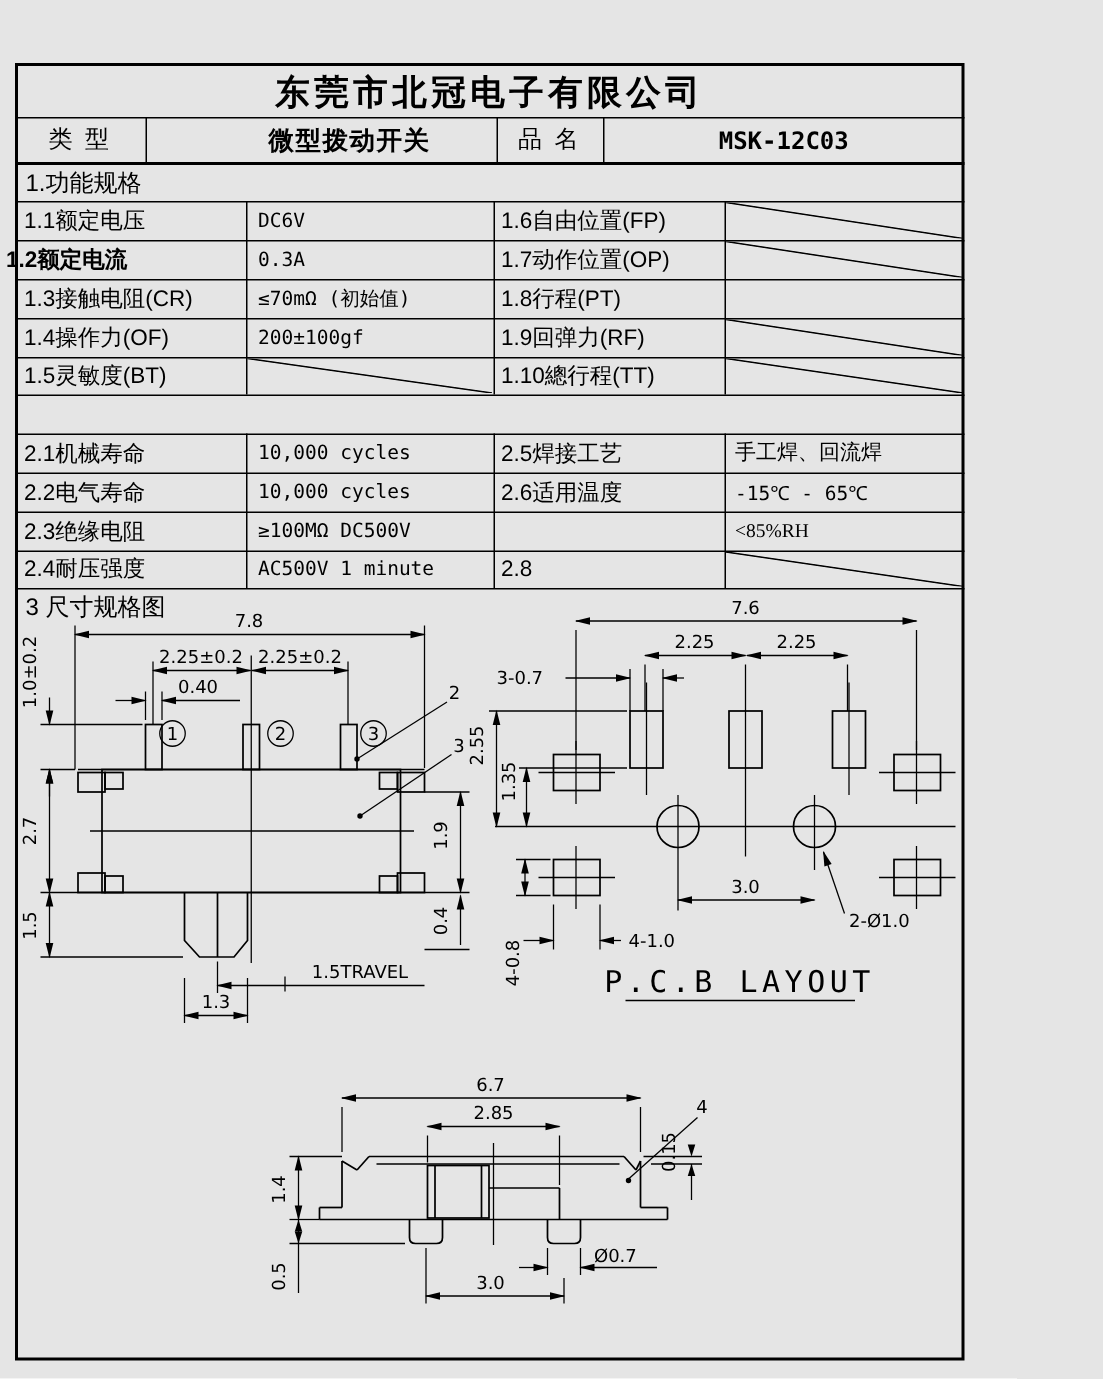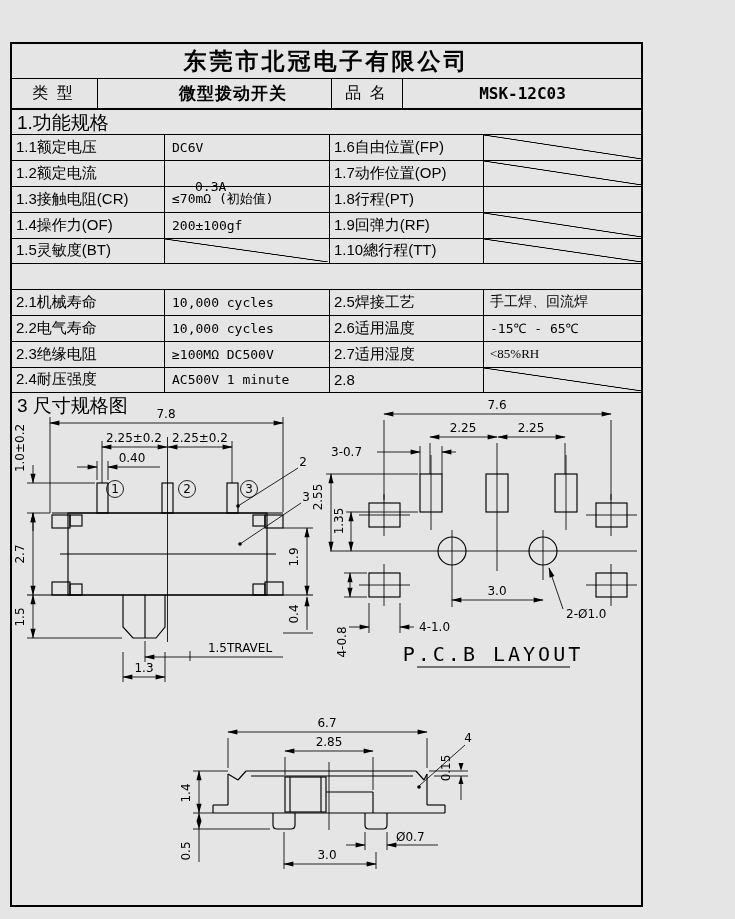--- a/index.html
+++ b/index.html
@@ -7,21 +7,21 @@
         font-family:"Liberation Sans","DejaVu Sans",sans-serif;color:#000;}
   .frame{position:absolute;left:10px;top:42px;width:629px;height:861px;border:2px solid #000;}
   .hline{position:absolute;background:#000;height:1px;}
   .vline{position:absolute;background:#000;width:1px;}
   .cell{position:absolute;display:flex;align-items:center;font-size:15px;white-space:nowrap;overflow:hidden;}
   .center{justify-content:center;}
   .bold{font-weight:bold;}
   .val{font-family:"DejaVu Sans Mono","Liberation Mono",monospace;font-size:13px;}
   .company{position:absolute;left:10px;top:44px;width:633px;height:34px;display:flex;align-items:center;justify-content:center;
            font-size:23px;font-weight:bold;letter-spacing:3px;}
-  .sectitle{position:absolute;left:10px;width:633px;height:25px;display:flex;align-items:center;padding-left:7px;font-size:19px;}
+  .sectitle{position:absolute;left:10px;width:633px;height:25px;display:flex;align-items:center;padding-left:7px;font-size:16px;}
   .diag{position:absolute;background-image:linear-gradient(to right top,
         transparent calc(50% - 0.8px),#000 calc(50% - 0.2px),#000 calc(50% + 0.2px),transparent calc(50% + 0.8px));}
   svg{position:absolute;left:0;top:0;pointer-events:none;}
   .ln{stroke:#000;stroke-width:1.15;fill:none;}
   .dim{stroke:#000;stroke-width:0.85;fill:none;}
   .dt{font-size:12px;fill:#000;font-family:"DejaVu Sans",sans-serif;}
   .pcbt{font-size:20px;letter-spacing:3px;font-family:"DejaVu Sans Mono",monospace;fill:#000;}
 </style>
 </head>
 <body>
@@ -60,22 +60,22 @@
   <div class="cell center" style="left:331px;top:79px;width:71px;height:29px;font-size:16px;letter-spacing:2px;">品 名</div>
   <div class="cell center bold" style="left:402px;top:79px;width:241px;height:29px;font-size:16px;font-family:'DejaVu Sans Mono',monospace;">MSK-12C03</div>
 
   <div class="sectitle" style="top:110px;">1.功能规格</div>
 
   <div class="cell" style="left:16px;top:134px;width:146px;height:26px;">1.1额定电压</div>
   <div class="cell val" style="left:172px;top:134px;width:155px;height:26px;">DC6V</div>
   <div class="cell" style="left:334px;top:134px;width:147px;height:26px;">1.6自由位置(FP)</div>
   <div class="diag" style="left:484px;top:135px;width:158px;height:24px;"></div>
 
-  <div class="cell" style="left:16px;top:160px;width:146px;height:26px;">1.2额定电流</div>
-  <div class="cell val" style="left:172px;top:173px;width:155px;height:26px;margin-left:23px;">0.3A</div>
+  <div class="cell" style="left:4px;top:160px;width:146px;height:26px;font-weight:bold;">1.2额定电流</div>
+  <div class="cell val" style="left:172px;top:160px;width:155px;height:26px;">0.3A</div>
   <div class="cell" style="left:334px;top:160px;width:147px;height:26px;">1.7动作位置(OP)</div>
   <div class="diag" style="left:484px;top:161px;width:158px;height:24px;"></div>
 
   <div class="cell" style="left:16px;top:186px;width:146px;height:26px;">1.3接触电阻(CR)</div>
   <div class="cell val" style="left:172px;top:186px;width:155px;height:26px;">≤70mΩ (初始值)</div>
   <div class="cell" style="left:334px;top:186px;width:147px;height:26px;">1.8行程(PT)</div>
 
   <div class="cell" style="left:16px;top:212px;width:146px;height:26px;">1.4操作力(OF)</div>
   <div class="cell val" style="left:172px;top:212px;width:155px;height:26px;">200±100gf</div>
   <div class="cell" style="left:334px;top:212px;width:147px;height:26px;">1.9回弹力(RF)</div>
@@ -92,21 +92,20 @@
   <div class="cell" style="left:334px;top:289px;width:147px;height:26px;">2.5焊接工艺</div>
   <div class="cell" style="left:490px;top:289px;width:150px;height:26px;font-size:14px;">手工焊、回流焊</div>
 
   <div class="cell" style="left:16px;top:315px;width:146px;height:26px;">2.2电气寿命</div>
   <div class="cell val" style="left:172px;top:315px;width:155px;height:26px;">10,000 cycles</div>
   <div class="cell" style="left:334px;top:315px;width:147px;height:26px;">2.6适用温度</div>
   <div class="cell val" style="left:490px;top:315px;width:150px;height:26px;">-15℃ - 65℃</div>
 
   <div class="cell" style="left:16px;top:341px;width:146px;height:26px;">2.3绝缘电阻</div>
   <div class="cell val" style="left:172px;top:341px;width:155px;height:26px;">≥100MΩ DC500V</div>
-  <div class="cell" style="left:334px;top:341px;width:147px;height:26px;">2.7适用湿度</div>
   <div class="cell val" style="left:490px;top:341px;width:150px;height:26px;font-family:Liberation Serif, serif;">&lt;85%RH</div>
 
   <div class="cell" style="left:16px;top:367px;width:146px;height:25px;">2.4耐压强度</div>
   <div class="cell val" style="left:172px;top:367px;width:155px;height:25px;">AC500V 1 minute</div>
   <div class="cell" style="left:334px;top:367px;width:147px;height:25px;">2.8</div>
   <div class="diag" style="left:484px;top:368px;width:158px;height:23px;"></div>
 
   <div class="sectitle" style="top:393px;">3 尺寸规格图</div>
 
   <svg width="735" height="919" viewBox="0 0 735 919">

